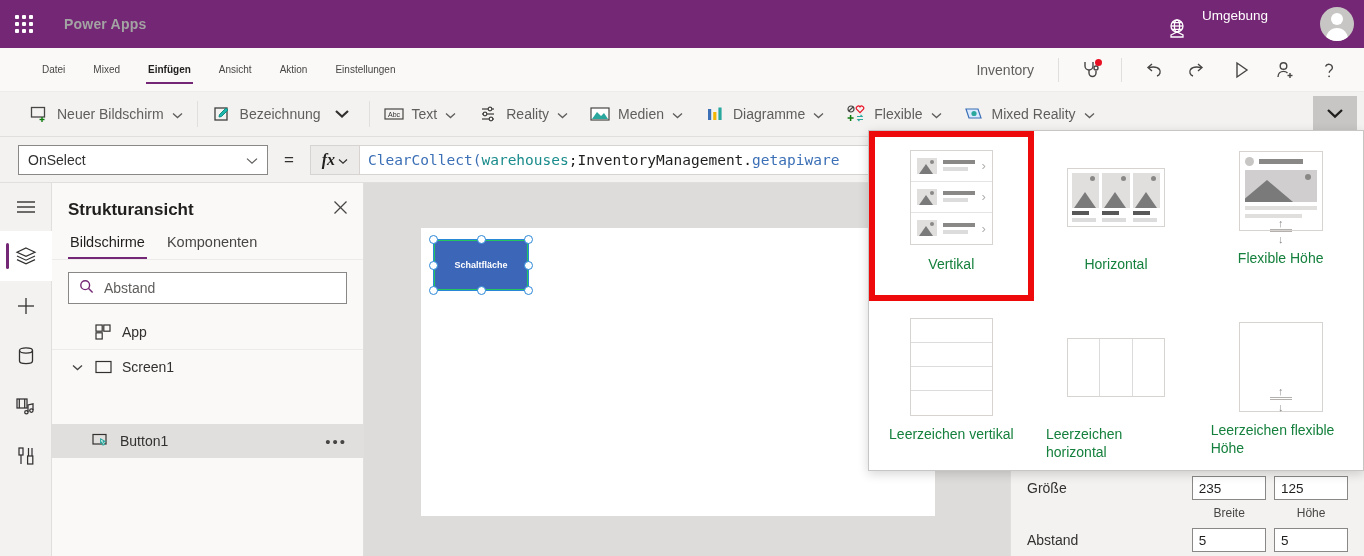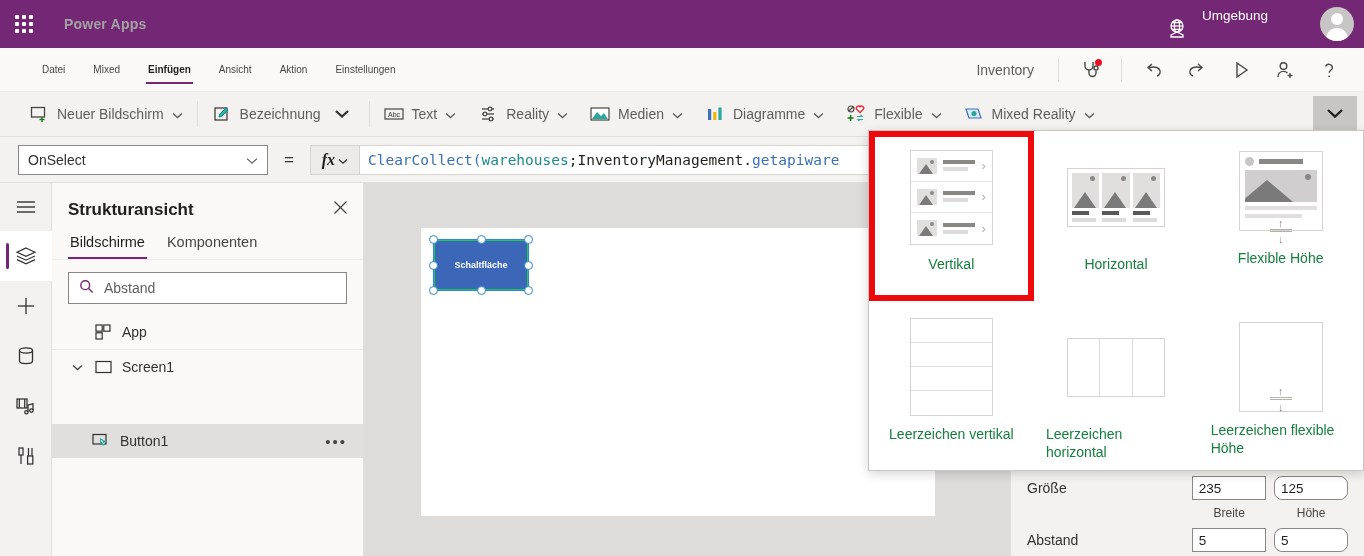--- a/index.html
+++ b/index.html
@@ -155,21 +155,21 @@
   .props {
     position:absolute; left:1010px; top:470px; width:354px; height:86px;
     background:#f3f2f1; border-left:1px solid #e1dfdd; border-top:1px solid #e1dfdd;
   }
   .prop-row { display:flex; align-items:center; height:34px; padding:0 16px; }
   .prop-name { font-size:14px; color:#323130; width:170px; }
   .prop-in {
     width:76px; height:24px; background:#fff; border:1px solid #8a8886;
     font-size:13.5px; color:#201f1e; padding:0 6px; display:flex; align-items:center; cursor:text;
   }
-  .prop-in + .prop-in { margin-left:8px;border-radius:8px; }
+  .prop-in + .prop-in { margin-left:8px; }
   .prop-sublabels { display:flex; padding:1px 16px 3px; }
   .prop-sub { font-size:12px; color:#484644; text-align:center; }
   .sp-left { width:170px; }
   .sub1 { width:76px; } .sub2 { width:76px; margin-left:8px; }
 
   
   .flyout {
     position:absolute; left:868px; top:130px; width:496px; height:341px;
     background:#fff; border:1px solid #c8c6c4; box-shadow:0 3px 10px rgba(0,0,0,.16);
   }

